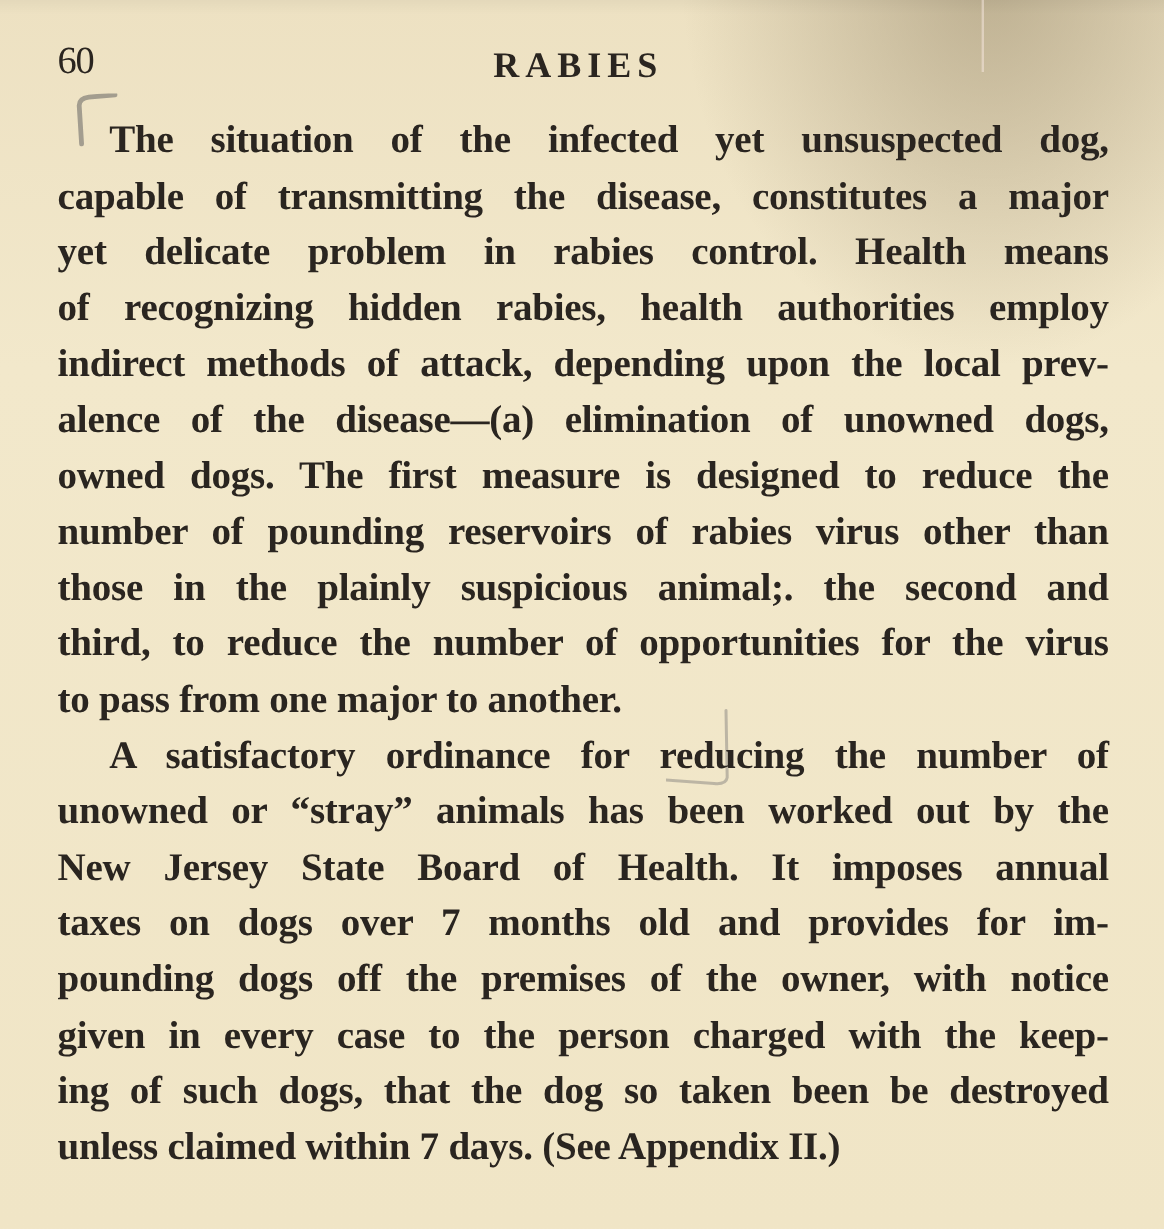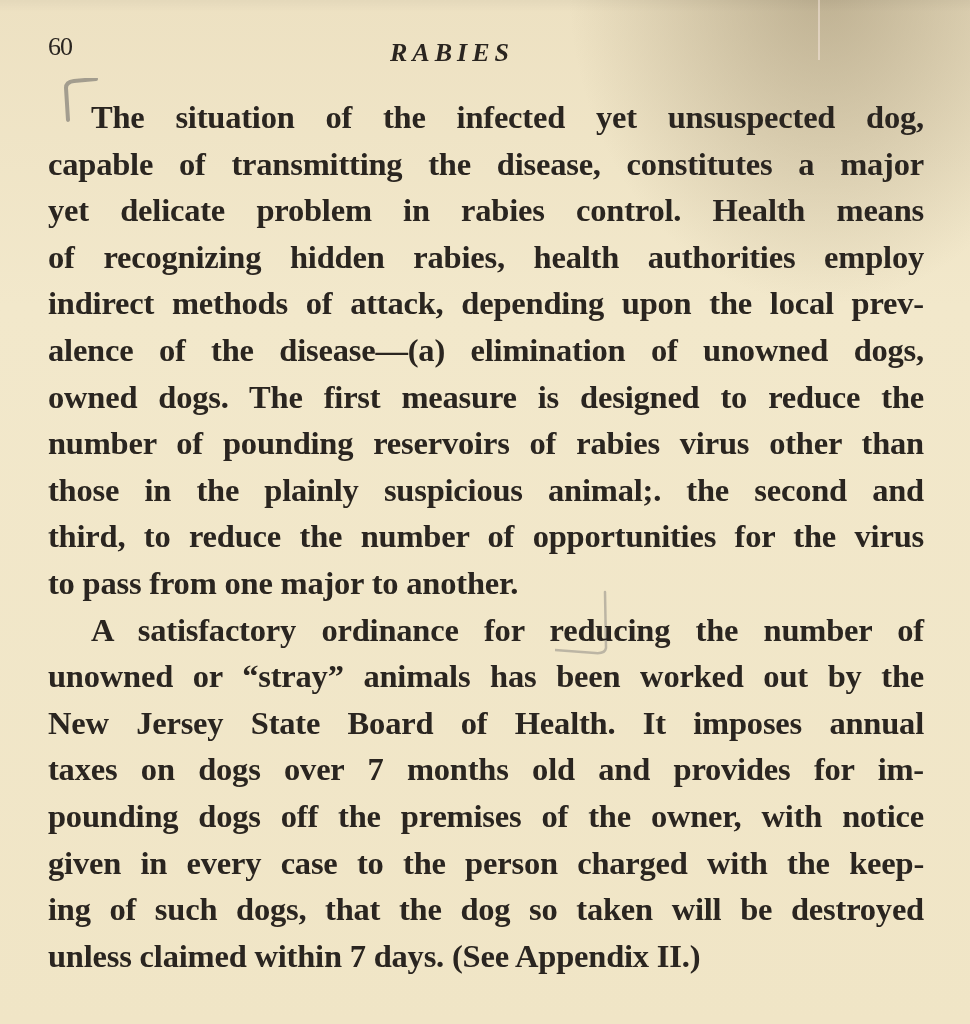--- a/index.html
+++ b/index.html
@@ -6,22 +6,22 @@
   body {
     width:970px; height:1024px; overflow:hidden; position:relative;
     background:#f1e6c8;
     background-image:
       radial-gradient(ellipse at 85% -2%, rgba(150,135,105,0.55) 0%, rgba(150,135,105,0.0) 22%),
       linear-gradient(180deg, #ede1c2 0%, #f2e8cb 30%, #f0e5c6 100%);
     font-family:"Liberation Serif","DejaVu Serif",serif;
     color:#2a2520;
   }
   .header { position:absolute; top:32px; left:48px; width:880px; height:40px; }
-  .page-num { position:absolute; left:0; top:0; font-size:26px; letter-spacing:-1px; }
-  .running-head { position:absolute; left:342px; top:6px; font-size:26px; font-weight:bold; letter-spacing:5px;font-style:italic; }
+  .page-num { position:absolute; left:0; top:0; font-size:32px; letter-spacing:-1px; }
+  .running-head { position:absolute; left:363px; top:6px; font-size:30px; font-weight:bold; letter-spacing:5px; }
   .mark-top { position:absolute; left:62px; top:78px; width:36px; height:44px; }
   .mark-end { position:absolute; left:555px; top:590px; width:55px; height:70px; }
   .body-text { position:absolute; left:48px; top:94px; width:876px; }
   .line {
     font-size:32.5px; line-height:46.6px; height:46.6px;
     white-space:nowrap; text-align:justify; text-align-last:justify;
     letter-spacing:-0.2px;
     font-weight:bold;
   }
   .line.last { text-align-last:left; }
@@ -62,16 +62,16 @@
     <div class="line">third, to reduce the number of opportunities for the virus</div>
     <div class="line last">to pass from one major to another.</div>
   </div>
   <div>
     <div class="line indent">A satisfactory ordinance for reducing the number of</div>
     <div class="line">unowned or “stray” animals has been worked out by the</div>
     <div class="line">New Jersey State Board of Health. It imposes annual</div>
     <div class="line">taxes on dogs over 7 months old and provides for im-</div>
     <div class="line">pounding dogs off the premises of the owner, with notice</div>
     <div class="line">given in every case to the person charged with the keep-</div>
-    <div class="line">ing of such dogs, that the dog so taken will be destroyed</div>
+    <div class="line">ing of such dogs, that the dog so taken been be destroyed</div>
     <div class="line last">unless claimed within 7 days. (See Appendix II.)</div>
   </div>
 </div>
 
 </body></html>

